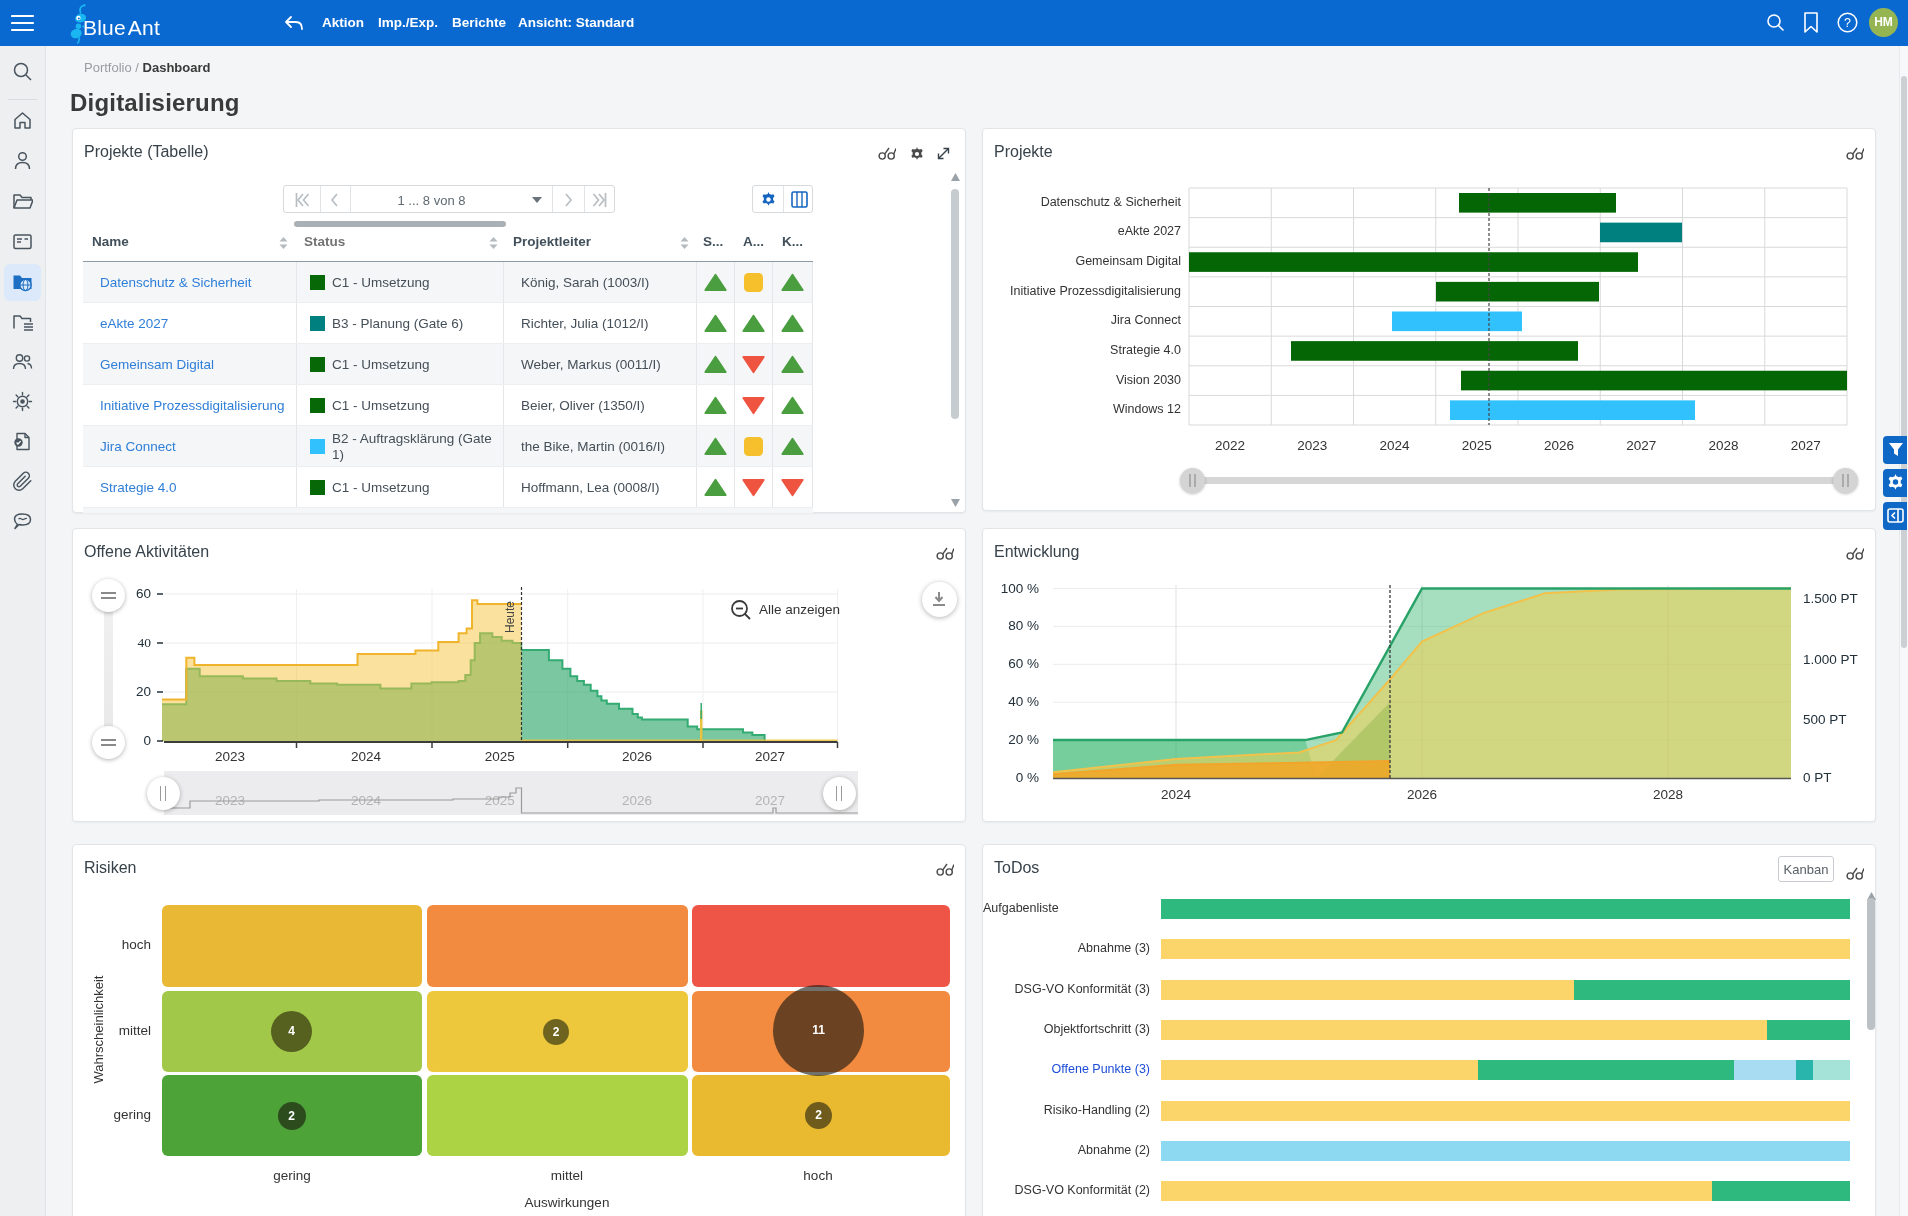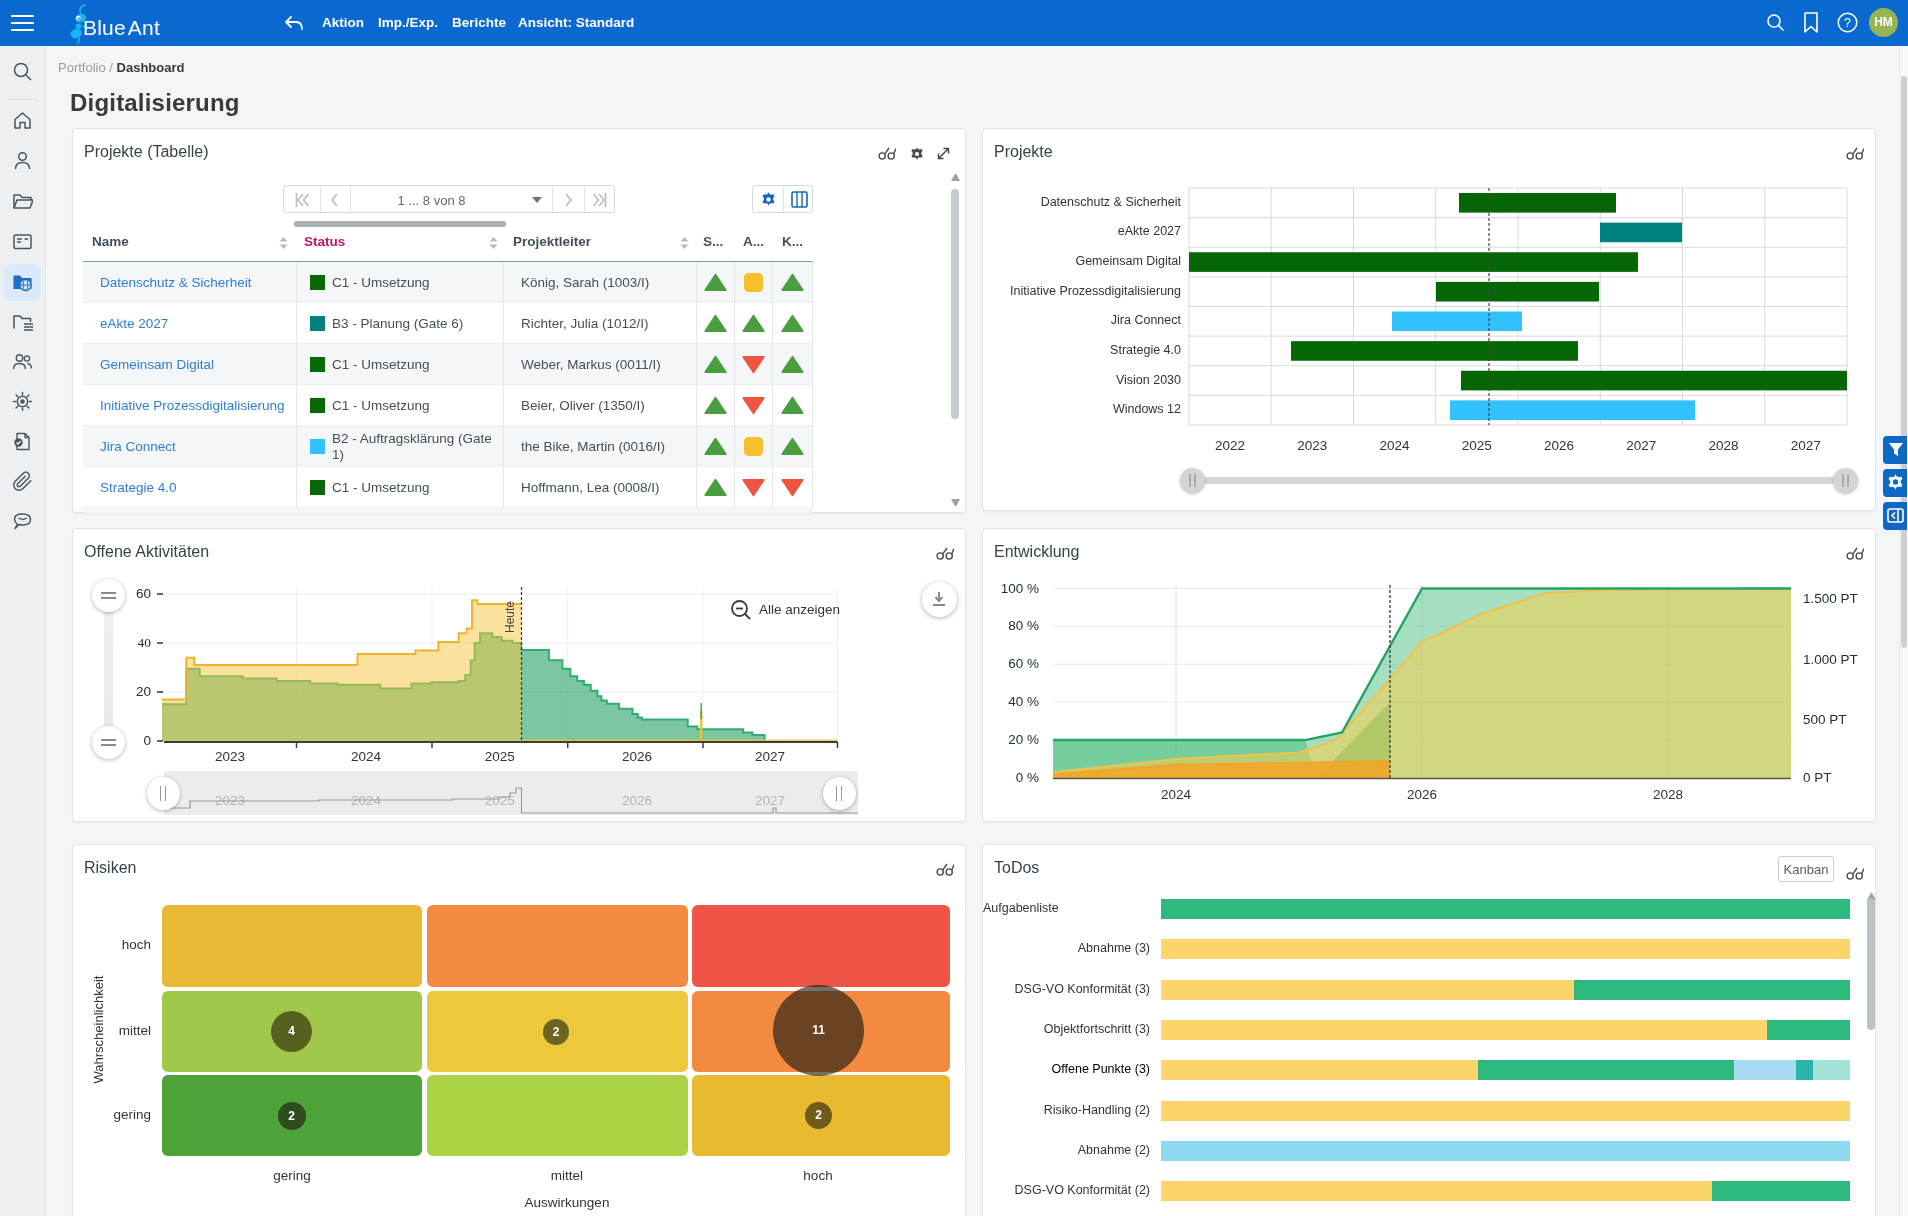--- a/index.html
+++ b/index.html
@@ -6,21 +6,21 @@
 html,body { width:1908px; height:1216px; overflow:hidden; }
 body { font-family:"Liberation Sans", sans-serif; background:#f4f5f6; position:relative; }
 .abs { position:absolute; }
 #topbar { position:absolute; left:0; top:0; width:1908px; height:46px; background:#0a69d1; z-index:30; }
 #sidebar { position:absolute; left:0; top:46px; width:46px; height:1170px; background:#edeff1; border-right:1px solid #e0e3e5; z-index:20; }
 .sideicon { position:absolute; left:12px; width:21px; height:21px; }
 .panel { position:absolute; background:#fff; border:1px solid #e2e5e8; border-radius:4px; box-shadow:0 1px 2px rgba(40,50,60,.06); }
 .ptitle { position:absolute; left:11px; top:14px; font-size:16px; color:#37424a; }
 .glasses { position:absolute; top:18px; }
 h1#pagetitle { position:absolute; left:70px; top:89px; font-size:24px; font-weight:700; color:#3a3a3a; letter-spacing:0.2px; }
-#crumb { position:absolute; left:58px; top:60px; font-size:13px; color:#9a9da0; }
+#crumb { position:absolute; left:84px; top:60px; font-size:13px; color:#9a9da0; }
 #crumb b { color:#3a3a3a; font-weight:700; }
 #pagescroll { position:absolute; right:0; top:46px; width:9px; height:1170px; background:#f7f8f9; border-left:1px solid #e7e9eb; z-index:25; }
 #pagescroll .thumb { position:absolute; left:1px; top:30px; width:6px; height:572px; background:#ccd0d4; border-radius:3px; }
 .fbtn { position:absolute; left:1883px; width:24px; height:28px; background:#0f67c6; border-radius:4px 0 0 4px; z-index:40; }
 .navitem { position:absolute; top:15px; color:#fff; font-size:13.5px; font-weight:600; }
 </style>
 </head>
 <body>
 <div id="topbar">
   <svg class="abs" style="left:11px;top:13px" width="24" height="20">
@@ -225,21 +225,21 @@
         <line x1="11" y1="1" x2="11" y2="16" stroke="#1565c0" stroke-width="1.4"></line>
       </svg>
   </div>
   <div class="abs" style="left:221px;top:92px;width:212px;height:6px;background:#a9b0b6;border-radius:3px"></div>
   <div id="tblhead">
       <div style="position: absolute; left: 19px; top: 105px; font-size: 13.5px; font-weight: 700; color: rgb(65, 80, 91);">Name</div>
       <svg width="9" height="12" style="position: absolute; left: 206px; top: 108px;">
         <path d="M4.5 0 L8.5 4.5 H0.5 Z" fill="#b3bac0"></path>
         <path d="M4.5 12 L8.5 7.5 H0.5 Z" fill="#b3bac0"></path>
       </svg>
-      <div style="position: absolute; left: 231px; top: 105px; font-size: 13.5px; font-weight: 700; color: #be185d;">Status</div>
+      <div style="position: absolute; left: 231px; top: 105px; font-size: 13.5px; font-weight: 700; color: #737373;">Status</div>
       <svg width="9" height="12" style="position: absolute; left: 416px; top: 108px;">
         <path d="M4.5 0 L8.5 4.5 H0.5 Z" fill="#b3bac0"></path>
         <path d="M4.5 12 L8.5 7.5 H0.5 Z" fill="#b3bac0"></path>
       </svg>
       <div style="position: absolute; left: 440px; top: 105px; font-size: 13.5px; font-weight: 700; color: rgb(65, 80, 91);">Projektleiter</div>
       <svg width="9" height="12" style="position: absolute; left: 607px; top: 108px;">
         <path d="M4.5 0 L8.5 4.5 H0.5 Z" fill="#b3bac0"></path>
         <path d="M4.5 12 L8.5 7.5 H0.5 Z" fill="#b3bac0"></path>
       </svg>
       <div style="position: absolute; left: 630px; top: 105px; font-size: 13.5px; font-weight: 700; color: rgb(65, 80, 91);">S...</div>
@@ -642,21 +642,21 @@
       <div style="position: absolute; left: 0px; top: 56px; width: 167px; text-align: left; font-size: 12.5px; color: rgb(51, 51, 51);">Aufgabenliste</div>
       <div style="position: absolute; left: 178px; top: 54px; width: 689px; height: 20px; background: rgb(46, 186, 126);"></div>
       <div style="position: absolute; left: 0px; top: 96.3px; width: 167px; text-align: right; font-size: 12.5px; color: rgb(51, 51, 51);">Abnahme (3)</div>
       <div style="position: absolute; left: 178px; top: 94.3px; width: 689px; height: 20px; background: rgb(251, 213, 105);"></div>
       <div style="position: absolute; left: 0px; top: 136.6px; width: 167px; text-align: right; font-size: 12.5px; color: rgb(51, 51, 51);">DSG-VO Konformität (3)</div>
       <div style="position: absolute; left: 178px; top: 134.6px; width: 413.4px; height: 20px; background: rgb(251, 213, 105);"></div>
       <div style="position: absolute; left: 591.4px; top: 134.6px; width: 275.6px; height: 20px; background: rgb(46, 186, 126);"></div>
       <div style="position: absolute; left: 0px; top: 176.9px; width: 167px; text-align: right; font-size: 12.5px; color: rgb(51, 51, 51);">Objektfortschritt (3)</div>
       <div style="position: absolute; left: 178px; top: 174.9px; width: 605.631px; height: 20px; background: rgb(251, 213, 105);"></div>
       <div style="position: absolute; left: 783.631px; top: 174.9px; width: 83.369px; height: 20px; background: rgb(46, 186, 126);"></div>
-      <div style="position: absolute; left: 0px; top: 217.2px; width: 167px; text-align: right; font-size: 12.5px; color: #000000;">Offene Punkte (3)</div>
+      <div style="position: absolute; left: 0px; top: 217.2px; width: 167px; text-align: right; font-size: 12.5px; color: #1d4ed8;">Offene Punkte (3)</div>
       <div style="position: absolute; left: 178px; top: 215.2px; width: 316.94px; height: 20px; background: rgb(251, 213, 105);"></div>
       <div style="position: absolute; left: 494.94px; top: 215.2px; width: 256.308px; height: 20px; background: rgb(46, 186, 126);"></div>
       <div style="position: absolute; left: 751.248px; top: 215.2px; width: 62.01px; height: 20px; background: rgb(168, 220, 242);"></div>
       <div style="position: absolute; left: 813.258px; top: 215.2px; width: 17.225px; height: 20px; background: rgb(42, 181, 172);"></div>
       <div style="position: absolute; left: 830.483px; top: 215.2px; width: 36.517px; height: 20px; background: rgb(165, 226, 216);"></div>
       <div style="position: absolute; left: 0px; top: 257.5px; width: 167px; text-align: right; font-size: 12.5px; color: rgb(51, 51, 51);">Risiko-Handling (2)</div>
       <div style="position: absolute; left: 178px; top: 255.5px; width: 689px; height: 20px; background: rgb(251, 213, 105);"></div>
       <div style="position: absolute; left: 0px; top: 297.8px; width: 167px; text-align: right; font-size: 12.5px; color: rgb(51, 51, 51);">Abnahme (2)</div>
       <div style="position: absolute; left: 178px; top: 295.8px; width: 689px; height: 20px; background: rgb(142, 217, 242);"></div>
       <div style="position: absolute; left: 0px; top: 338.1px; width: 167px; text-align: right; font-size: 12.5px; color: rgb(51, 51, 51);">DSG-VO Konformität (2)</div>

